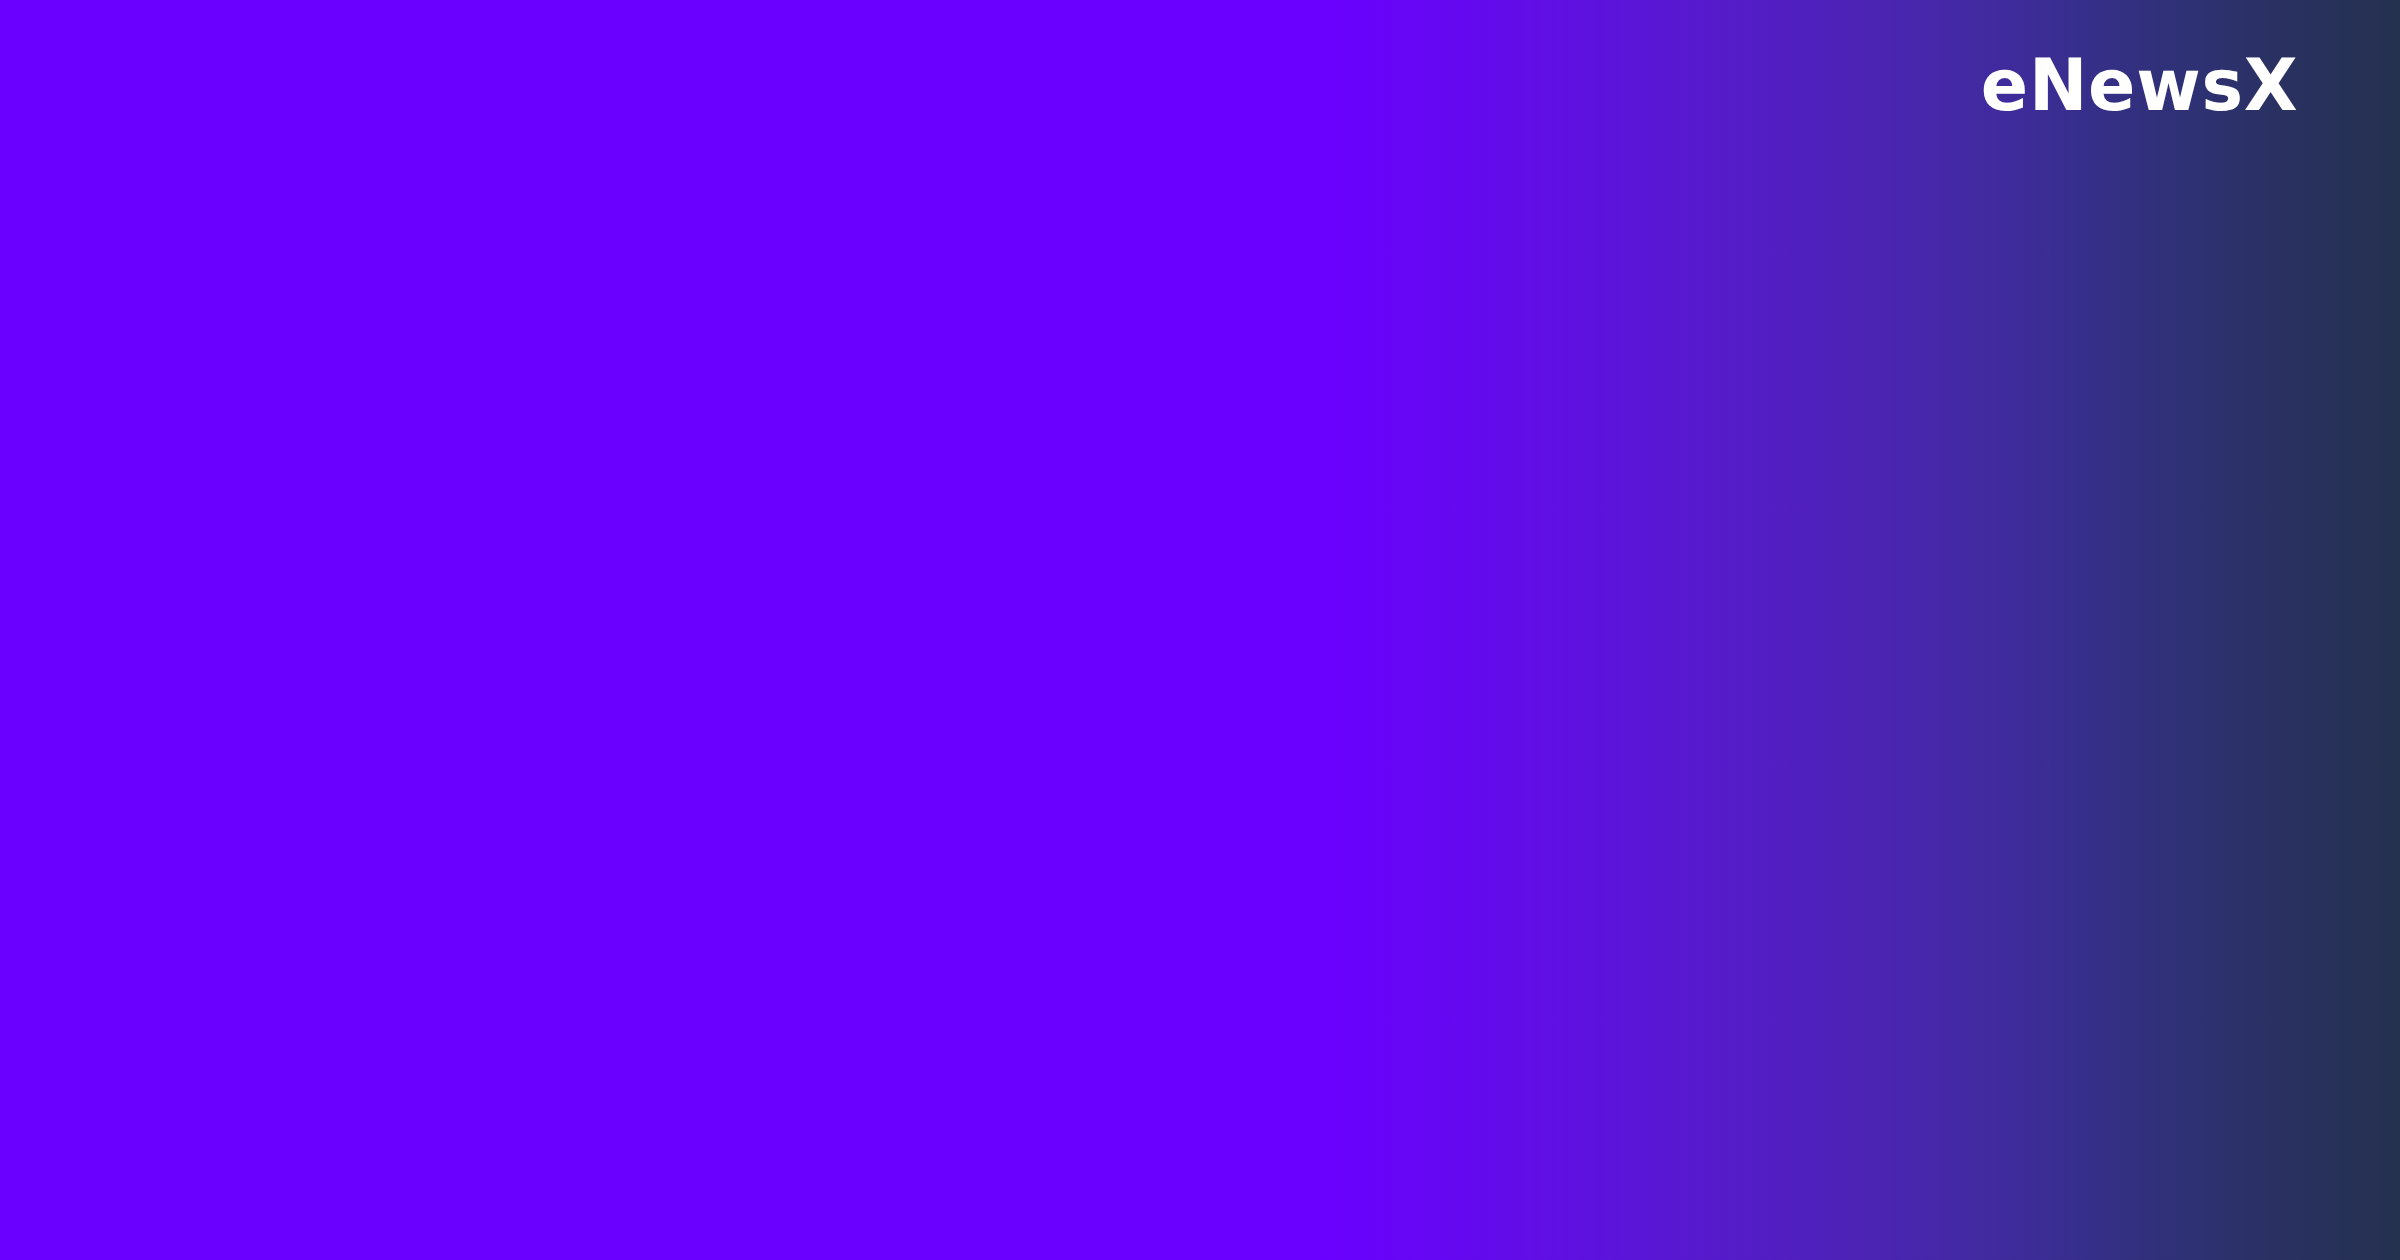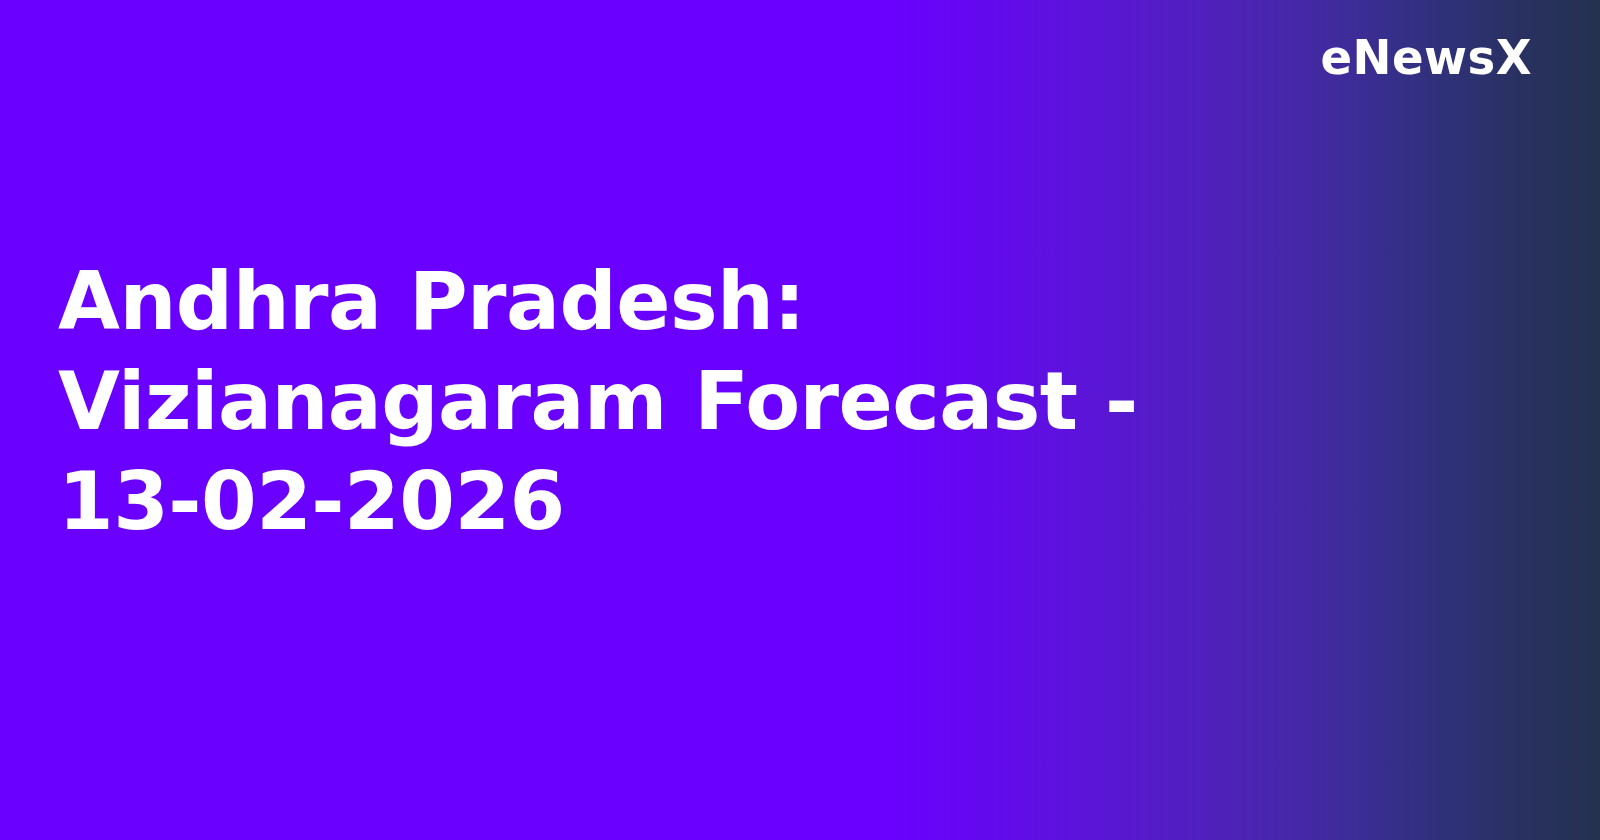--- a/index.html
+++ b/index.html
@@ -92,15 +92,14 @@
 </style>
 </head>
 <body>
 
 <div class="card">
 
   <div class="card-bg"></div>
 
   <div class="brand">eNewsX</div>
 
-  <h1 class="headline">Andhra Pradesh: Vizianagaram Forecast - 13-02-2026</h1>
 
 </div>
 
 </body></html>

